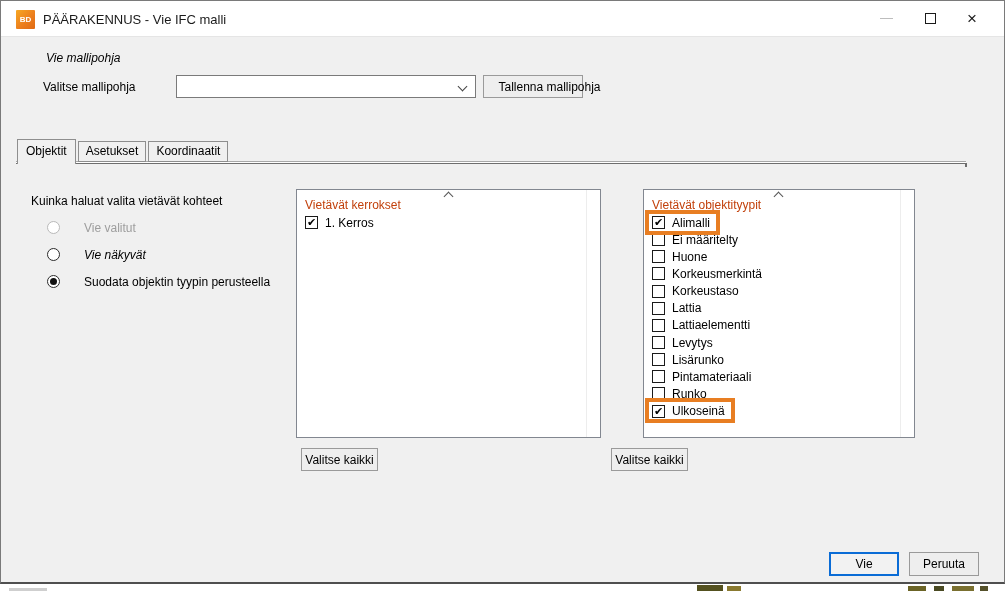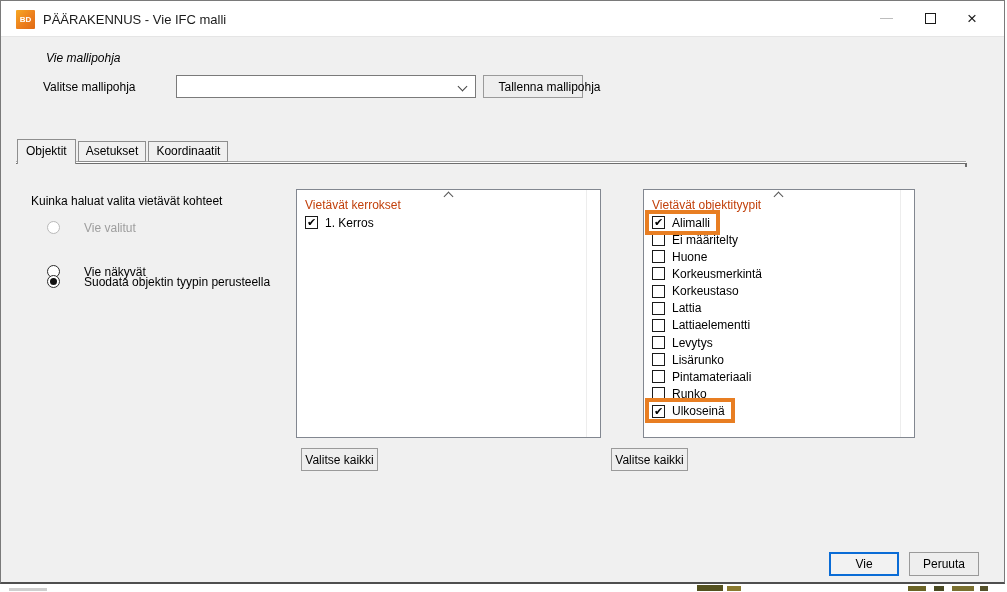--- a/index.html
+++ b/index.html
@@ -114,21 +114,21 @@
       </div>
     <div class="pane-line"></div>
     <div class="pane-tick"></div>
 
     <div class="lbl" style="left:30px; top:193px;">Kuinka haluat valita vietävät kohteet</div>
     <div id="radio-group">
         <div class="radio-row disabled" style="top: 220px;">
           <span class="radio disabled"></span>
           <span class="radio-label">Vie valitut</span>
         </div>
-        <div class="radio-row" style="top: 264px;">
+        <div class="radio-row" style="top: 247px; font-style: italic;">
           <span class="radio"></span>
           <span class="radio-label">Vie näkyvät</span>
         </div>
         <div class="radio-row" style="top: 274px;">
           <span class="radio selected"></span>
           <span class="radio-label">Suodata objektin tyypin perusteella</span>
         </div>
       </div>
 
     <div class="listview lv-floors">

